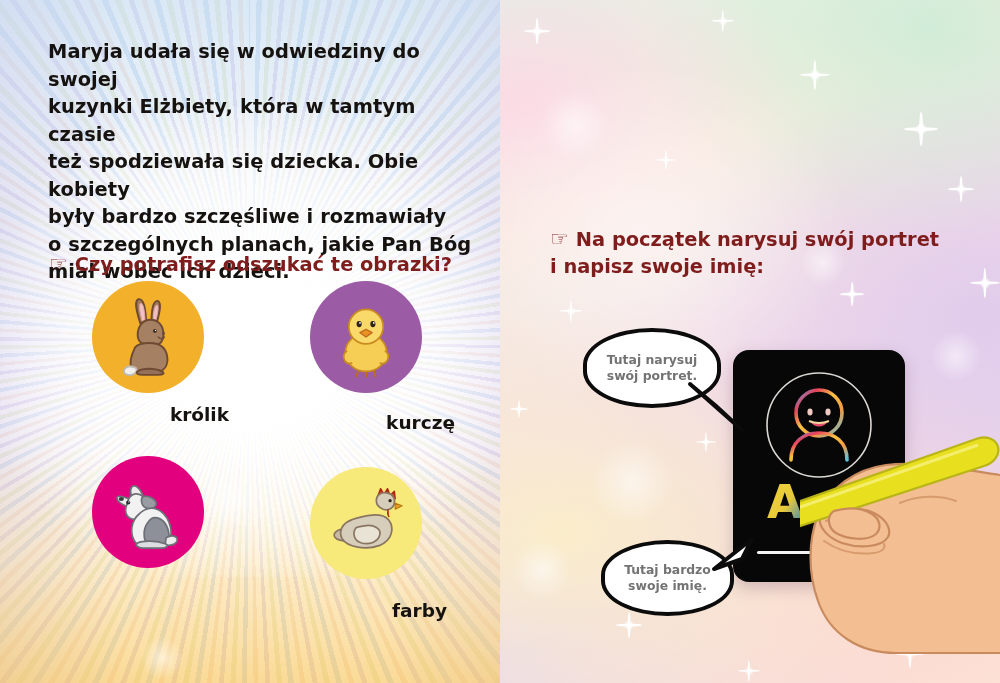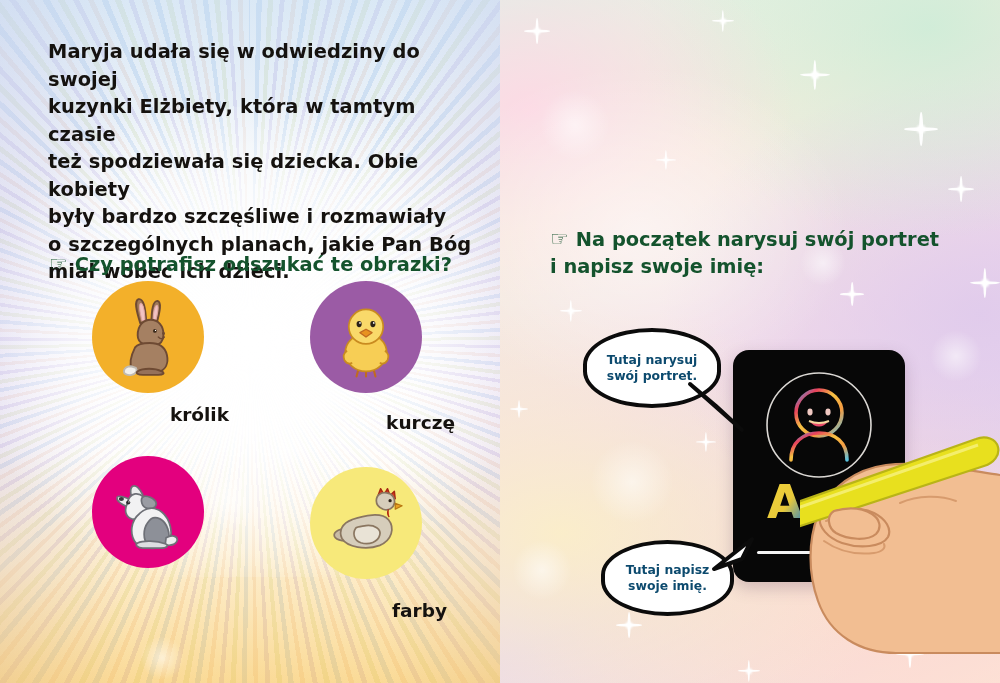--- a/index.html
+++ b/index.html
@@ -84,21 +84,21 @@
     position:absolute;
     font-family:"DejaVu Sans","Liberation Sans",sans-serif;
     font-weight:700;color:#15120f;
     font-size:19.4px;line-height:27.5px;letter-spacing:.1px;
     white-space:pre-line;
   }
   #left-paragraph{left:48px;top:38px;width:430px;}
   #right-paragraph{left:549px;top:36px;width:430px;}
 
   .prompt-line{
-    position:absolute;font-weight:700;color:#14532d;
+    position:absolute;font-weight:700;color:#7f1d1d;
     font-size:19.4px;line-height:27.5px;white-space:pre-line;
     font-family:"DejaVu Sans","Liberation Sans",sans-serif;
   }
   #left-prompt{left:49px;top:223px;width:420px;}
   #right-prompt{left:550px;top:198px;width:430px;}
   .hand-glyph{font-size:21px;margin-right:7px;display:inline-block;}
 
   
   .animal{position:absolute;width:112px;height:112px;border-radius:50%;
     display:flex;align-items:center;justify-content:center;}
@@ -119,21 +119,21 @@
     position:absolute;left:24px;bottom:28px;width:116px;height:3px;
     background:#f4f4f4;border-radius:2px;
   }
 
   
   .bubble{
     position:absolute;background:#ffffff;border:4px solid #0b0b0b;
     border-radius:50%/46%;
     display:flex;align-items:center;justify-content:center;text-align:center;
     font-family:"DejaVu Sans","Liberation Sans",sans-serif;
-    font-weight:700;color:#0c4a6e;font-size:12.4px;line-height:16px;
+    font-weight:700;color:#737373;font-size:12.4px;line-height:16px;
     white-space:pre-line;
   }
   #bubble-portrait{left:583px;top:328px;width:130px;height:72px;}
   #bubble-name{left:601px;top:540px;width:125px;height:68px;}
 
   .hand-wrap{position:absolute;left:800px;top:395px;width:230px;height:255px;}
   .hand-wrap svg{display:block;}
 </style>
 </head>
 <body>
@@ -345,20 +345,20 @@
 
   <div class="bubble" id="bubble-portrait">
     <span>Tutaj narysuj
 swój portret.</span>
   </div>
   <svg width="64" height="60" style="position:absolute;left:686px;top:378px;">
     <path d="M4 6 L56 52 L30 28 Z" fill="#ffffff" stroke="#0b0b0b" stroke-width="4" stroke-linejoin="round"></path>
   </svg>
 
   <div class="bubble" id="bubble-name">
-    <span>Tutaj napisz
+    <span>Tutaj bardzo
 swoje imię.</span>
   </div>
   <svg width="56" height="46" style="position:absolute;left:708px;top:535px;">
     <path d="M44 4 L6 34 L34 24 Z" fill="#ffffff" stroke="#0b0b0b" stroke-width="4" stroke-linejoin="round"></path>
   </svg>
 
 </div>
 
 </body></html>

